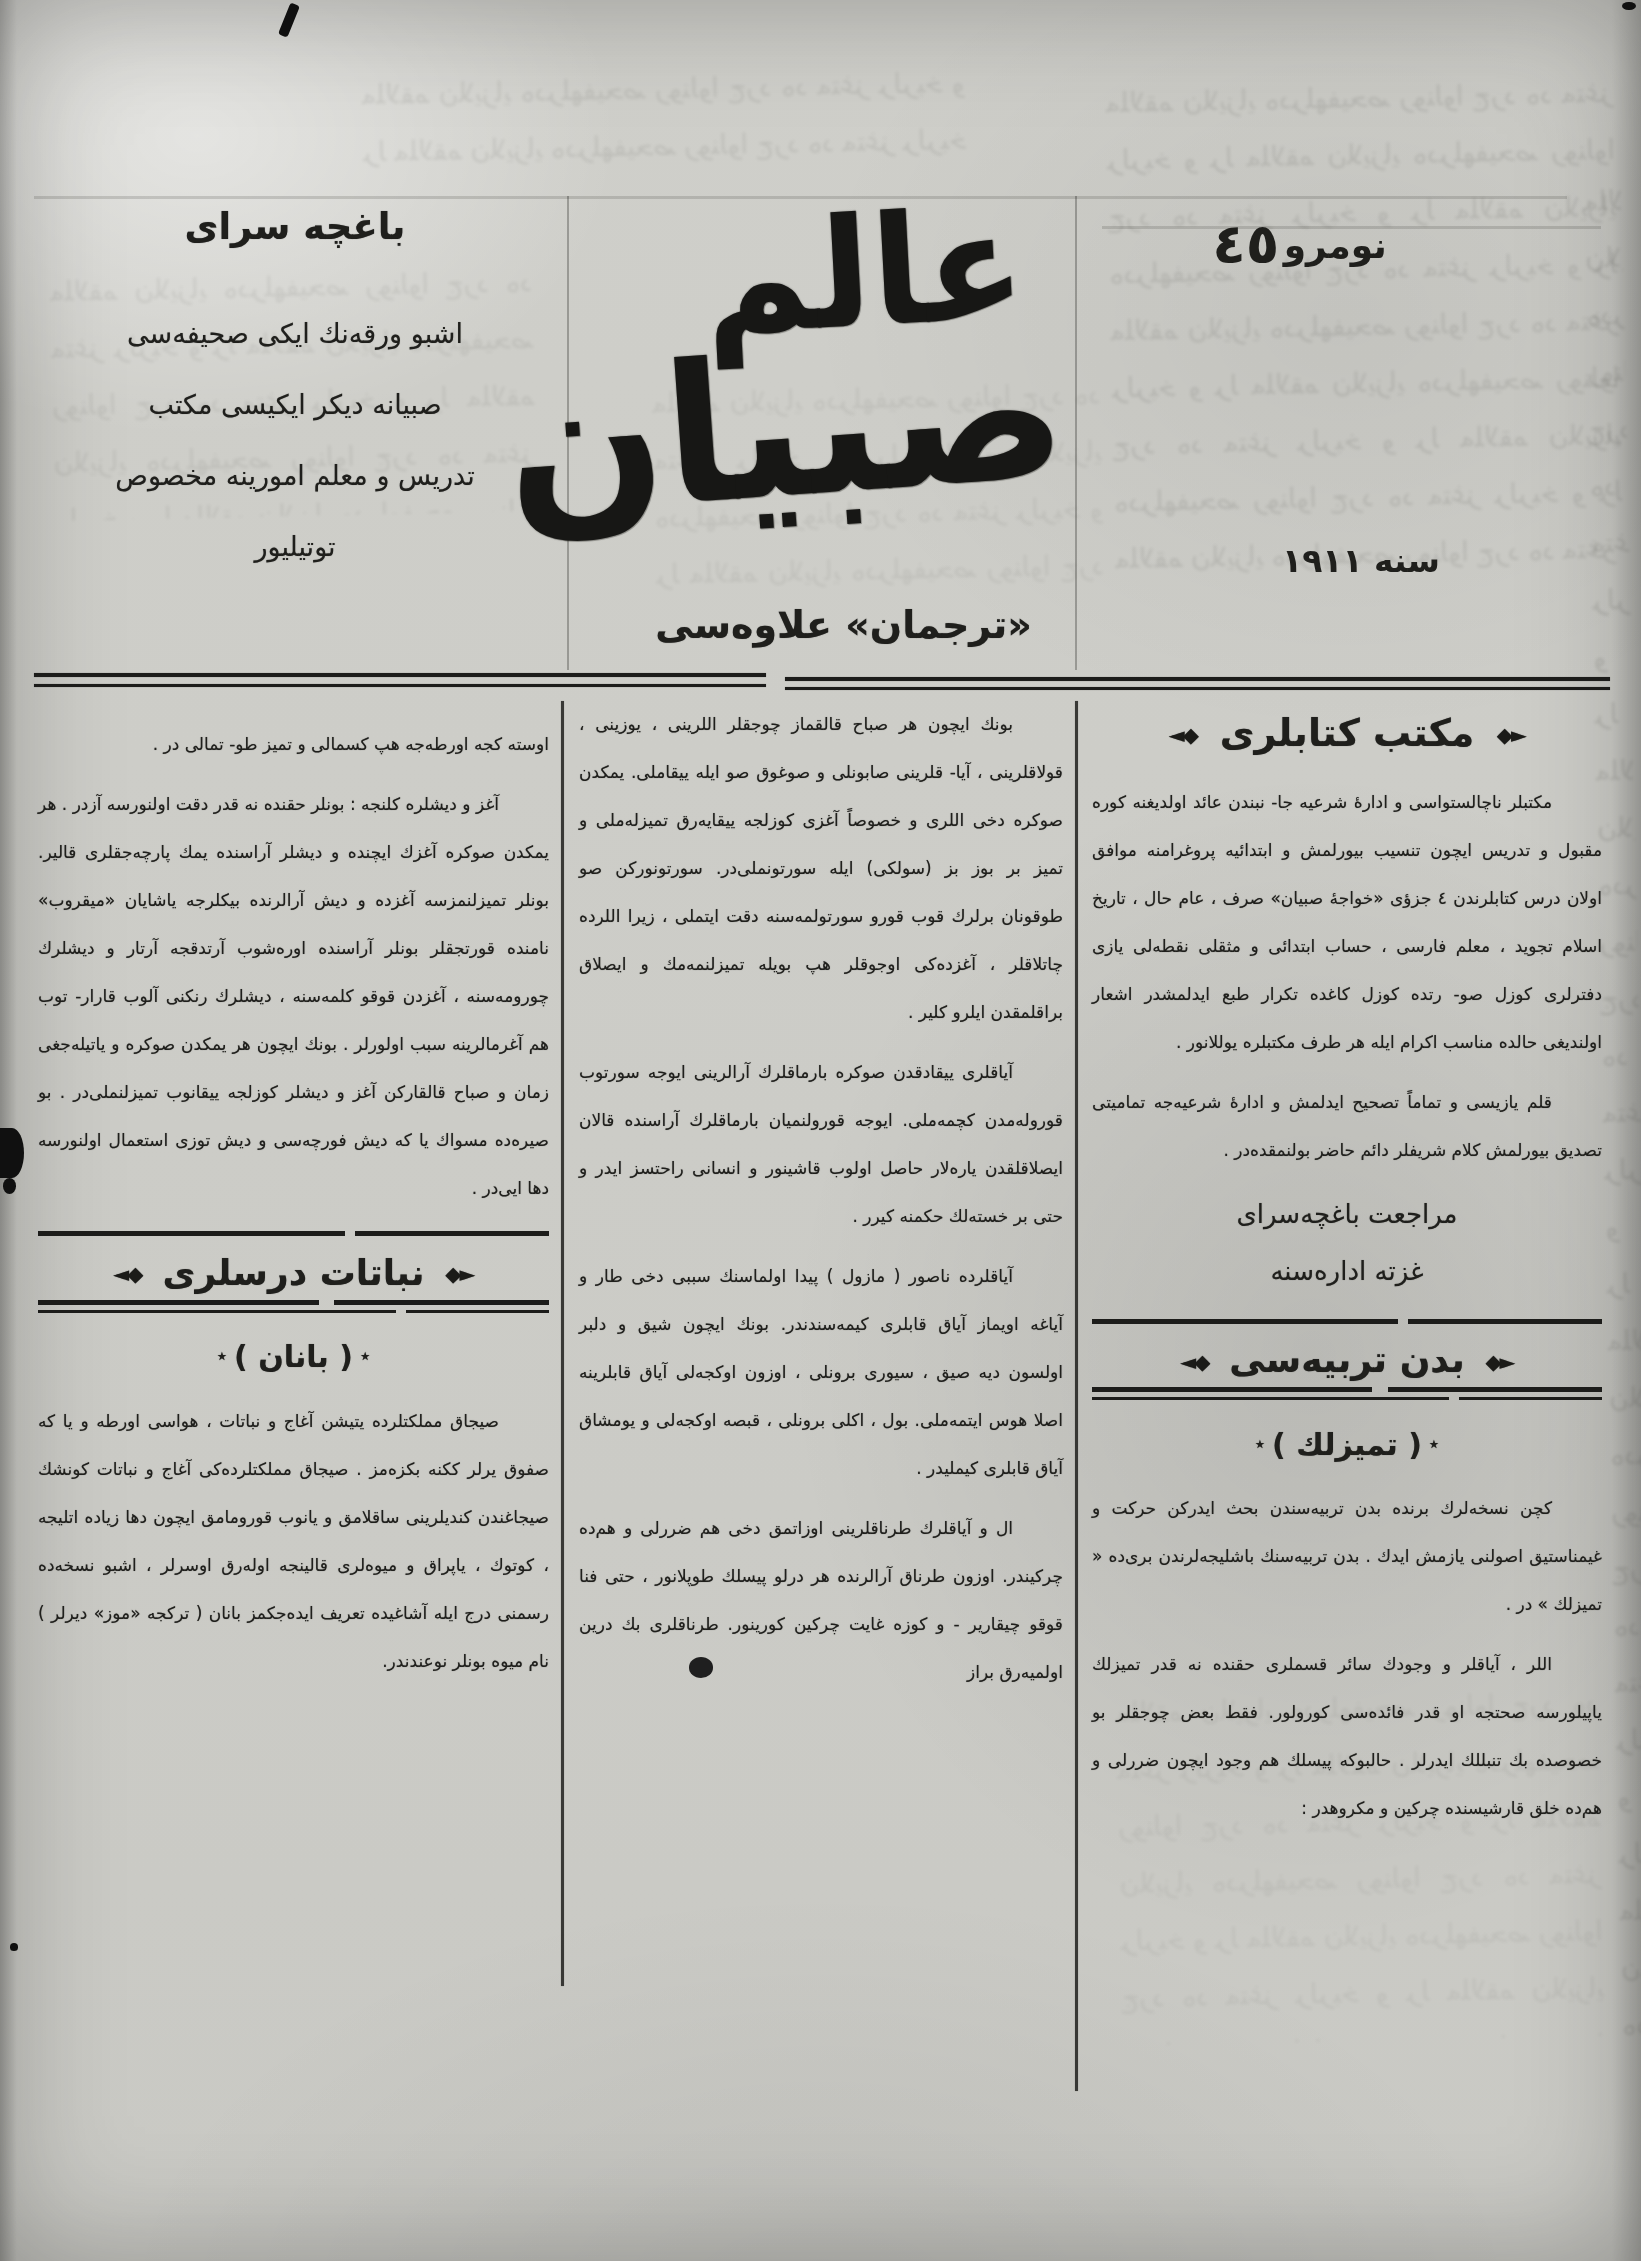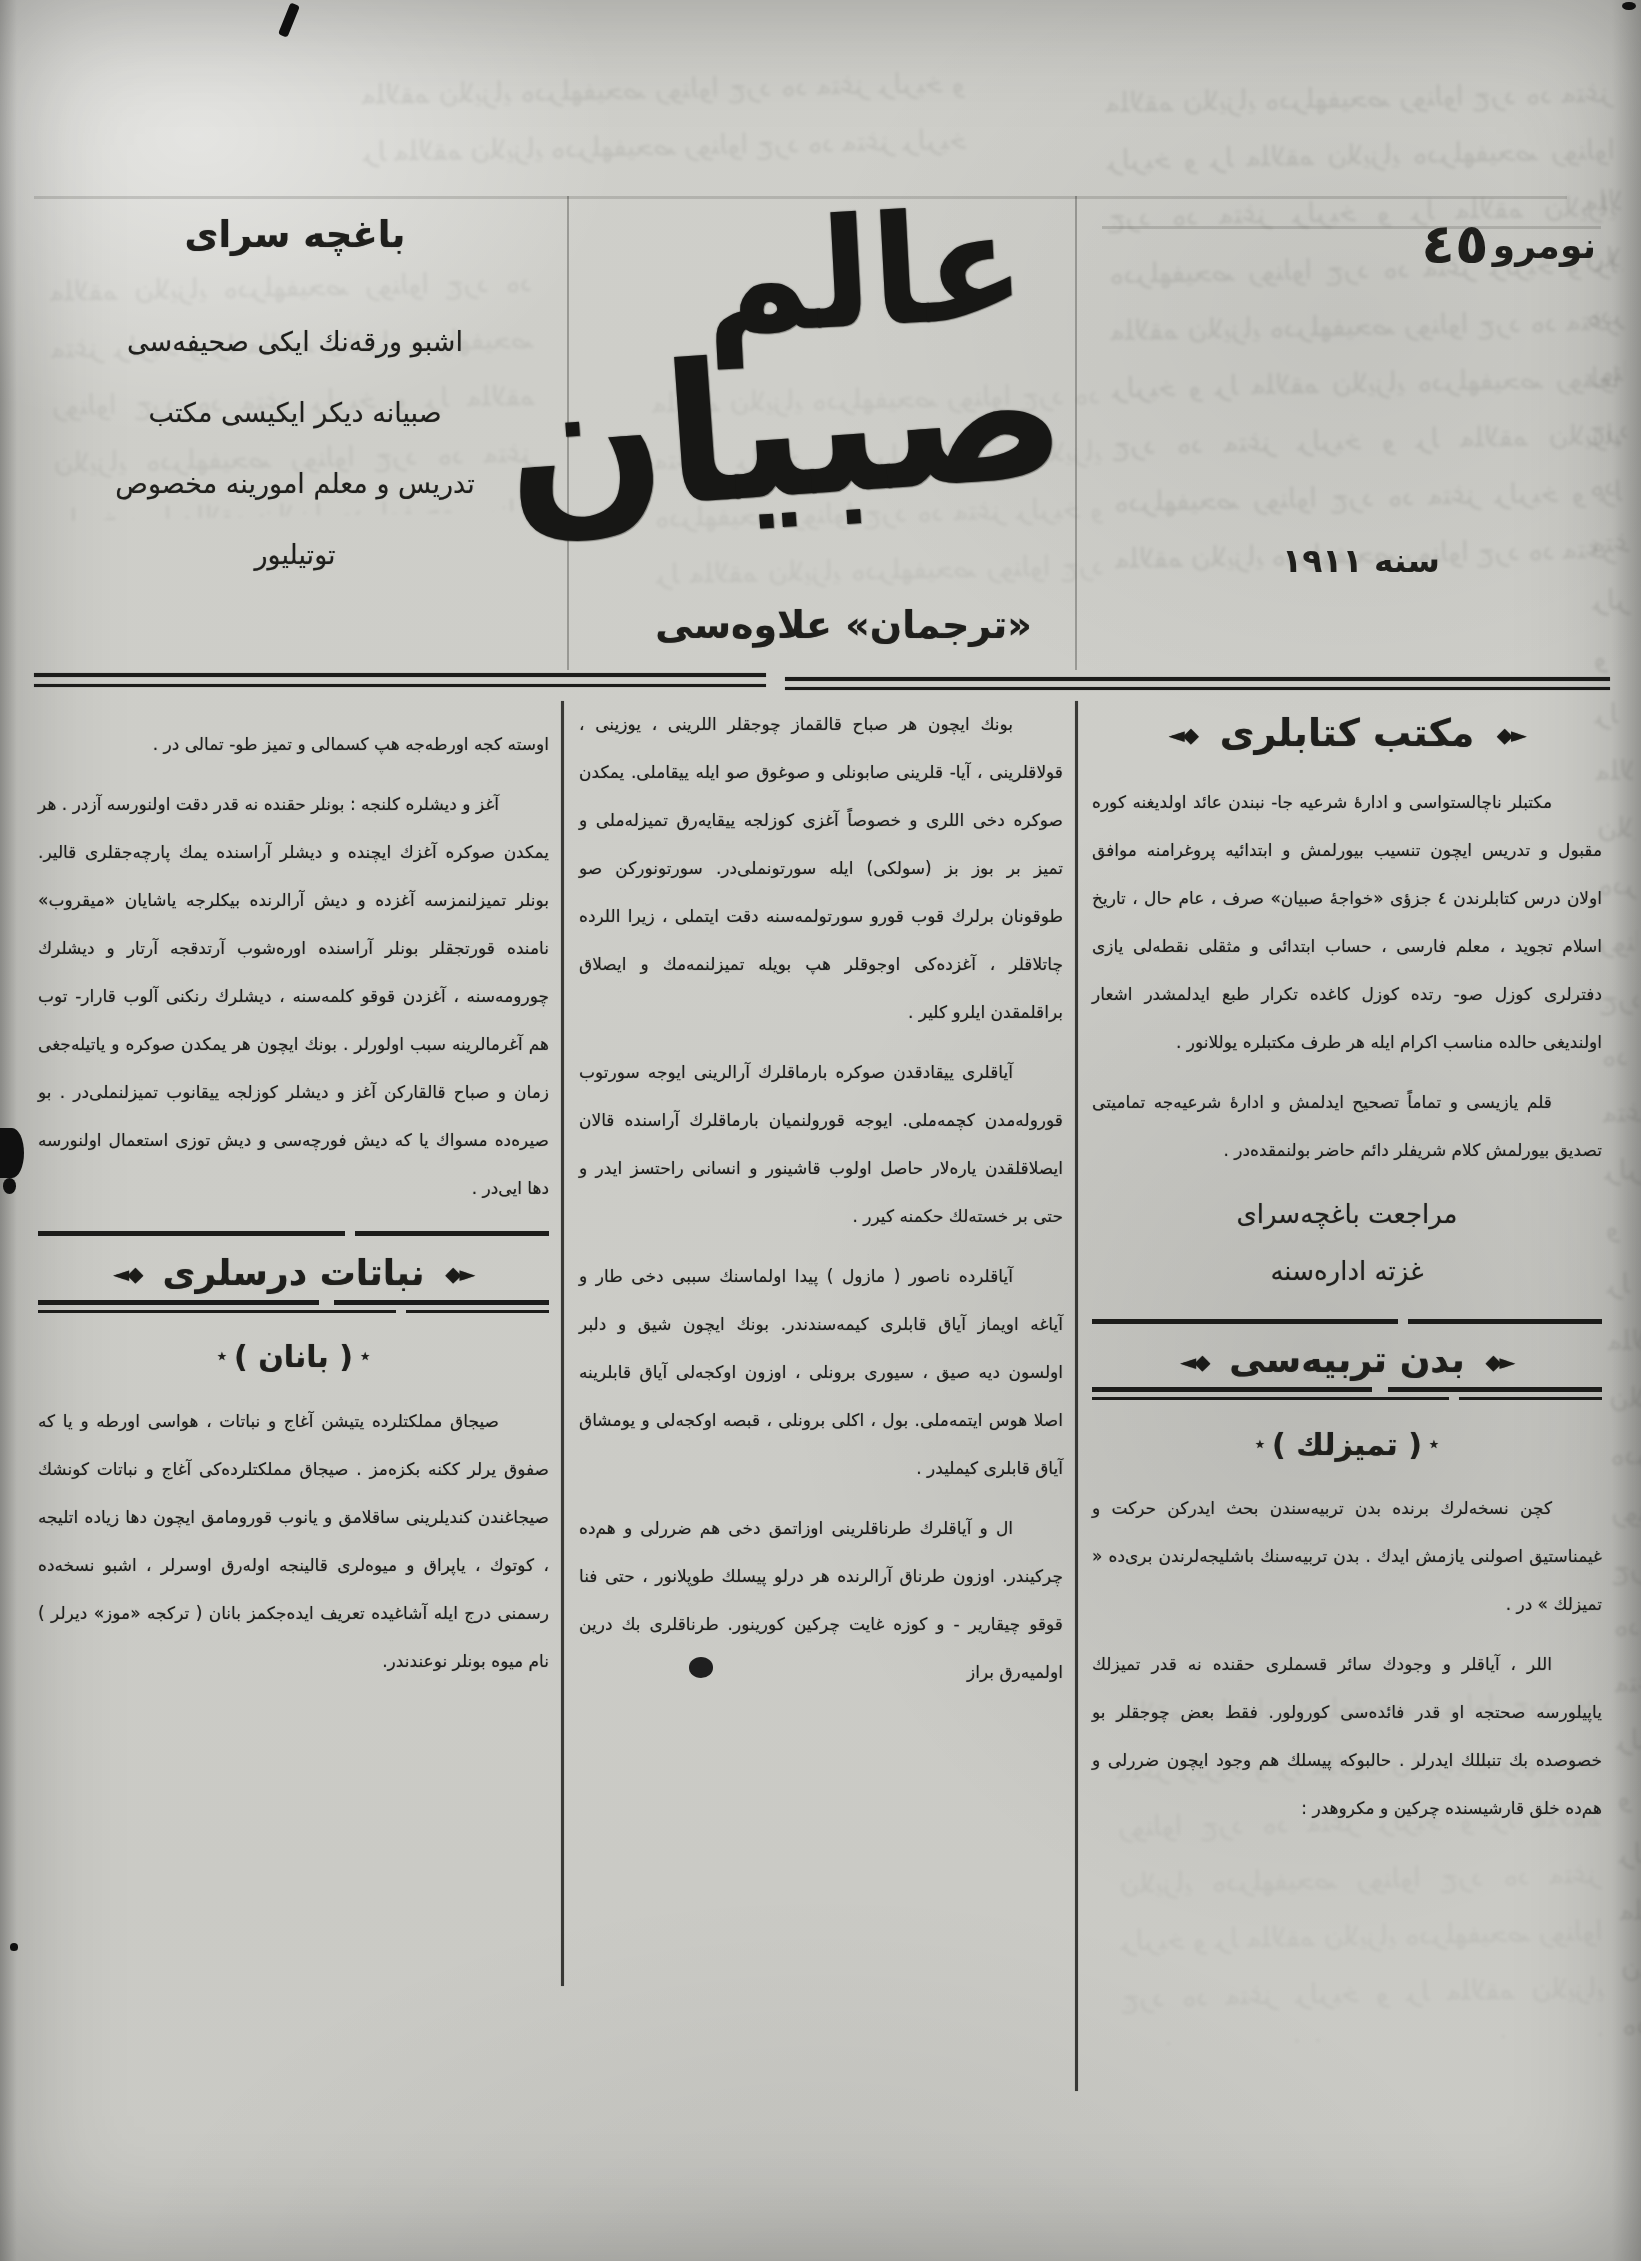--- a/index.html
+++ b/index.html
@@ -25,38 +25,38 @@
     filter:blur(1.4px);transform:scaleX(-1) rotate(1.2deg);
     font-size:27px;line-height:57px;text-align:justify;overflow:hidden;pointer-events:none;
   }
   .faintline{position:absolute;background:rgba(40,40,38,.17);filter:blur(0.5px);}
 
   
   .speck{position:absolute;background:#101010;border-radius:50%;}
 
   
   .leftbox{left:34px;top:205px;width:522px;text-align:center;}
-  .leftbox .t{font-size:37px;font-weight:bold;letter-spacing:1.7px;text-shadow:0 0 0.9px rgba(10,10,10,.6);margin-top:8px;}
+  .leftbox .t{font-size:37px;font-weight:bold;letter-spacing:1.7px;text-shadow:0 0 0.9px rgba(10,10,10,.6);}
   .leftbox .l{margin-top:50px;font-size:27px;line-height:71px;white-space:pre-line;text-shadow:0 0 0.9px rgba(10,10,10,.45);}
 
   .vrule{position:absolute;width:1.7px;background:rgba(30,30,28,.30);}
   .colrule{position:absolute;width:2.6px;background:rgba(25,25,22,.82);box-shadow:0 0 0.9px rgba(0,0,0,.5);}
 
   .alem,.sibyan{
     position:absolute;font-weight:bold;color:#171715;direction:rtl;
     text-shadow:0 0 1.7px rgba(25,25,20,.55), 0.9px 0.9px 0 rgba(25,25,20,.25);
     white-space:nowrap;
   }
   .alem{left:703px;top:188px;font-size:145px;transform:rotate(-3deg) scaleY(1.04);}
   .sibyan{left:505px;top:320px;font-size:186px;transform:rotate(-4deg) scaleY(1.03);}
 
   .subtitle{left:594px;top:603px;width:499px;text-align:center;font-size:38px;font-weight:bold;
     direction:rtl;text-shadow:0 0 0.9px rgba(10,10,10,.55);}
 
-  .issue{left:1217px;top:212px;width:379px;direction:rtl;white-space:nowrap;}
+  .issue{left:1110px;top:212px;width:379px;text-align:center;direction:rtl;white-space:nowrap;}
   .issue .w{font-size:36px;font-weight:bold;}
   .issue .n{font-size:55px;font-weight:bold;letter-spacing:5.2px;vertical-align:-5.2px;}
 
   .cyrbox{left:1181px;top:360px;width:412px;border-left:3.4px solid #24241f;padding-left:12px;
     font-family:"DejaVu Serif",serif;font-style:italic;font-weight:bold;color:#1c1c18;}
   .cyrbox .c1{font-size:30px;letter-spacing:0.9px;text-shadow:0 0 0.9px rgba(0,0,0,.5);}
   .cyrbox .c2{font-size:26px;margin-top:29px;text-shadow:0 0 0.9px rgba(0,0,0,.45);}
   .year{left:1223px;top:541px;width:276px;text-align:center;font-size:33px;font-weight:bold;direction:rtl;}
 
   .hrule{position:absolute;height:4.3px;background:#1c1c1a;box-shadow:0 0 0.9px rgba(0,0,0,.6);}

